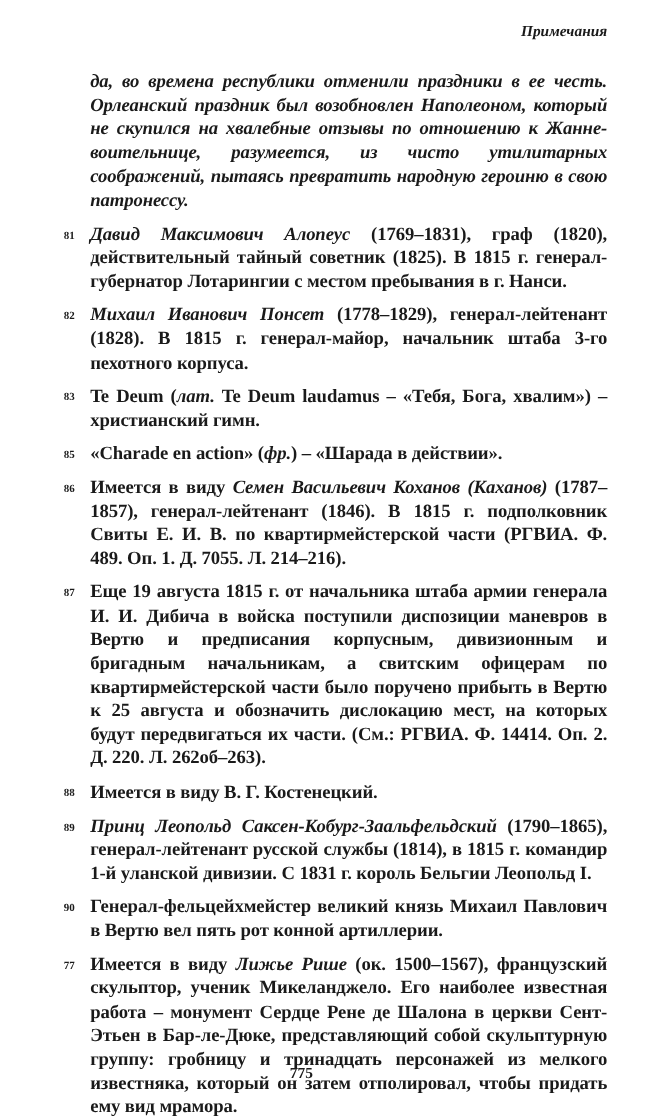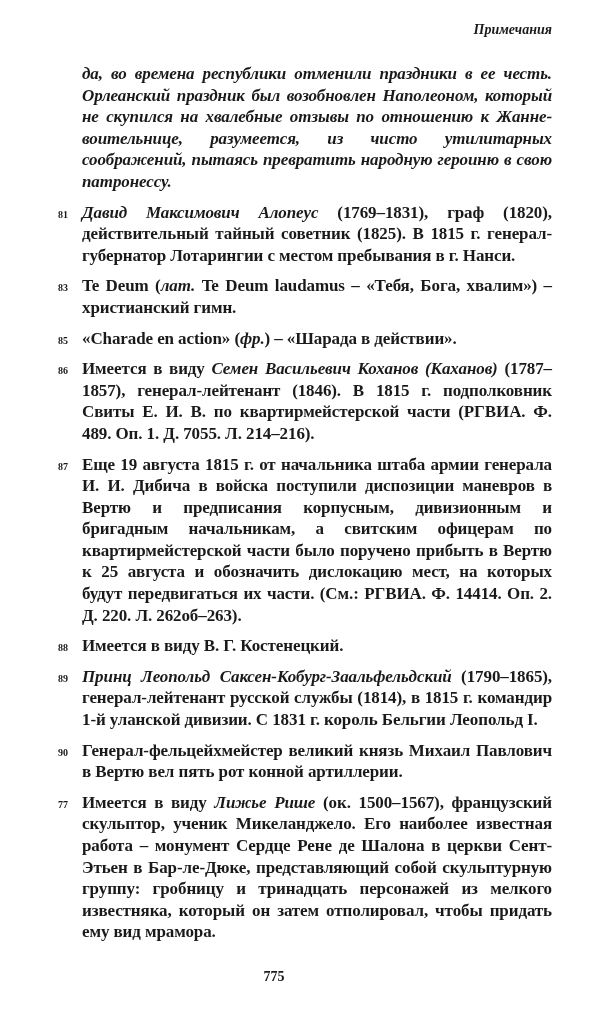--- a/index.html
+++ b/index.html
@@ -22,20 +22,24 @@
 <div class="running-head">Примечания</div>
 
 <div class="content">
   <p class="para">да, во времена республики отменили праздники в ее честь. Орлеанский праздник был возобновлен Наполеоном, который не скупился на хвалебные отзывы по отношению к Жанне-воительнице, разумеется, из чисто утилитарных соображений, пытаясь превратить народную героиню в свою патронессу.</p>
 
   <div class="note">
     <span class="note-num">81</span>
     <p class="note-text"><i>Давид Максимович Алопеус</i><span> (1769–1831), граф (1820), действительный тайный советник (1825). В 1815 г. генерал-губернатор Лотарингии с местом пребывания в г. Нанси.</span></p>
   </div>
 
+  <div class="note">
+    <span class="note-num">82</span>
+    <p class="note-text"><i>Михаил Иванович Понсет</i><span> (1778–1829), генерал-лейтенант (1828). В 1815 г. генерал-майор, начальник штаба 3-го пехотного корпуса.</span></p>
+  </div>
 
   <div class="note">
     <span class="note-num">83</span>
     <p class="note-text"><span>Te Deum (</span><i>лат.</i><span> Te Deum laudamus – «Тебя, Бога, хвалим») – христианский гимн.</span></p>
   </div>
 
 
   <div class="note">
     <span class="note-num">85</span>
     <p class="note-text"><span>«Charade en action» (</span><i>фр.</i><span>) – «Шарада в действии».</span></p>

